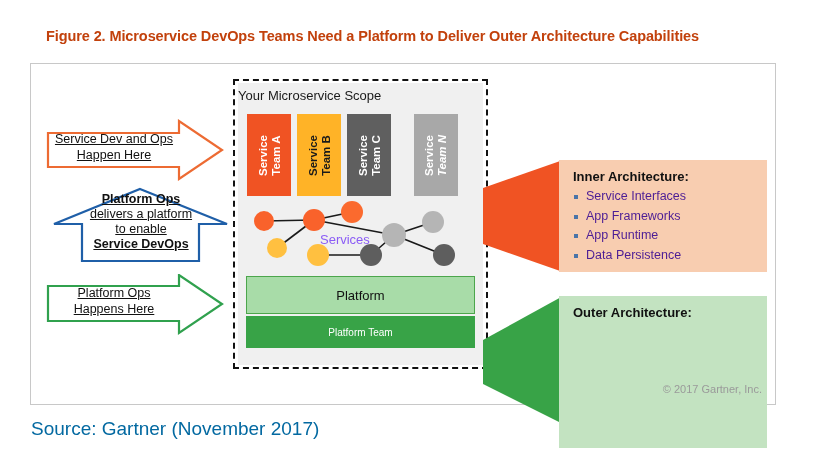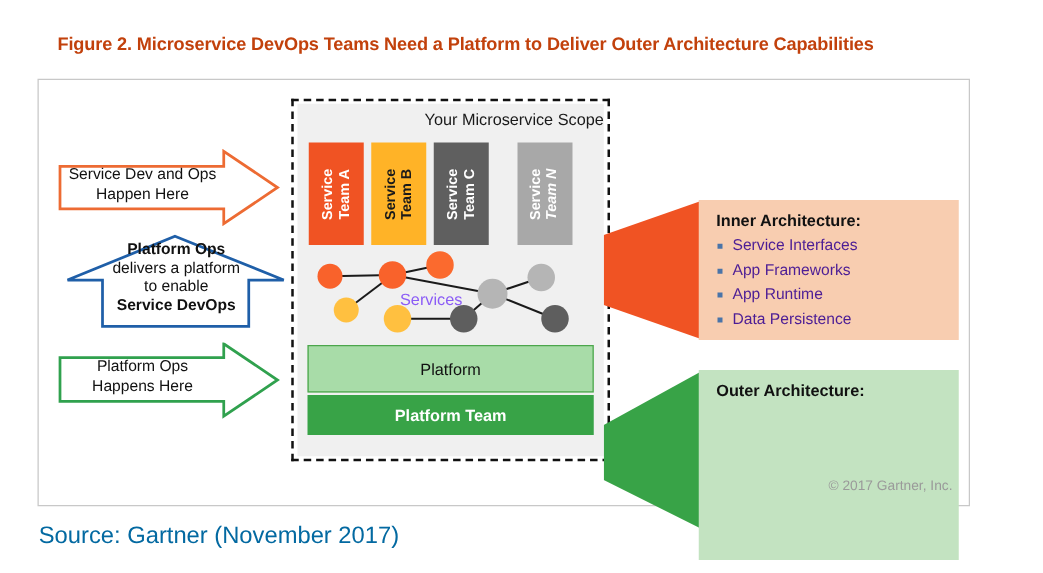--- a/index.html
+++ b/index.html
@@ -36,21 +36,21 @@
     border:2px dashed #111;
     box-sizing:border-box;
   }
   .scope-inner{
     position:absolute; left:207px; top:19px;
     width:245px; height:282px;
     background:#f0f0f0;
   }
   .scope-title{
     position:absolute; left:207px; top:24px;
-    width:245px; text-align:right;
+    width:245px; text-align:left;
     font-size:13px; color:#1a1a1a;
   }
 
   
   .team{
     position:absolute; top:50px; height:82px;
     display:flex; align-items:center; justify-content:center;
   }
   .team span{
     transform:rotate(-90deg);
@@ -79,29 +79,29 @@
     background:#A8DCA8; border:1px solid #4CA64C;
     box-sizing:border-box;
     display:flex; align-items:center; justify-content:center;
     font-size:13px; color:#111;
   }
   .platform-team-box{
     position:absolute; left:215px; top:252px;
     width:229px; height:32px;
     background:#38A347;
     display:flex; align-items:center; justify-content:center;
-    font-size:13px; color:#ffffff;font-weight:bold;
+    font-size:10px; color:#ffffff;
   }
 
   
   .callout{position:absolute;}
   .callout svg{display:block;}
   .callout .ctext{
     position:absolute; text-align:center;
-    font-size:12.5px; color:#111; line-height:16px;
+    font-size:12.5px; color:#111; line-height:16px;text-decoration:underline;
   }
 
   
   .arch-wedge{position:absolute;}
   .arch-panel{
     position:absolute;
     box-sizing:border-box;
     padding:9px 0 0 14px;
   }
   .arch-panel .ahead{

